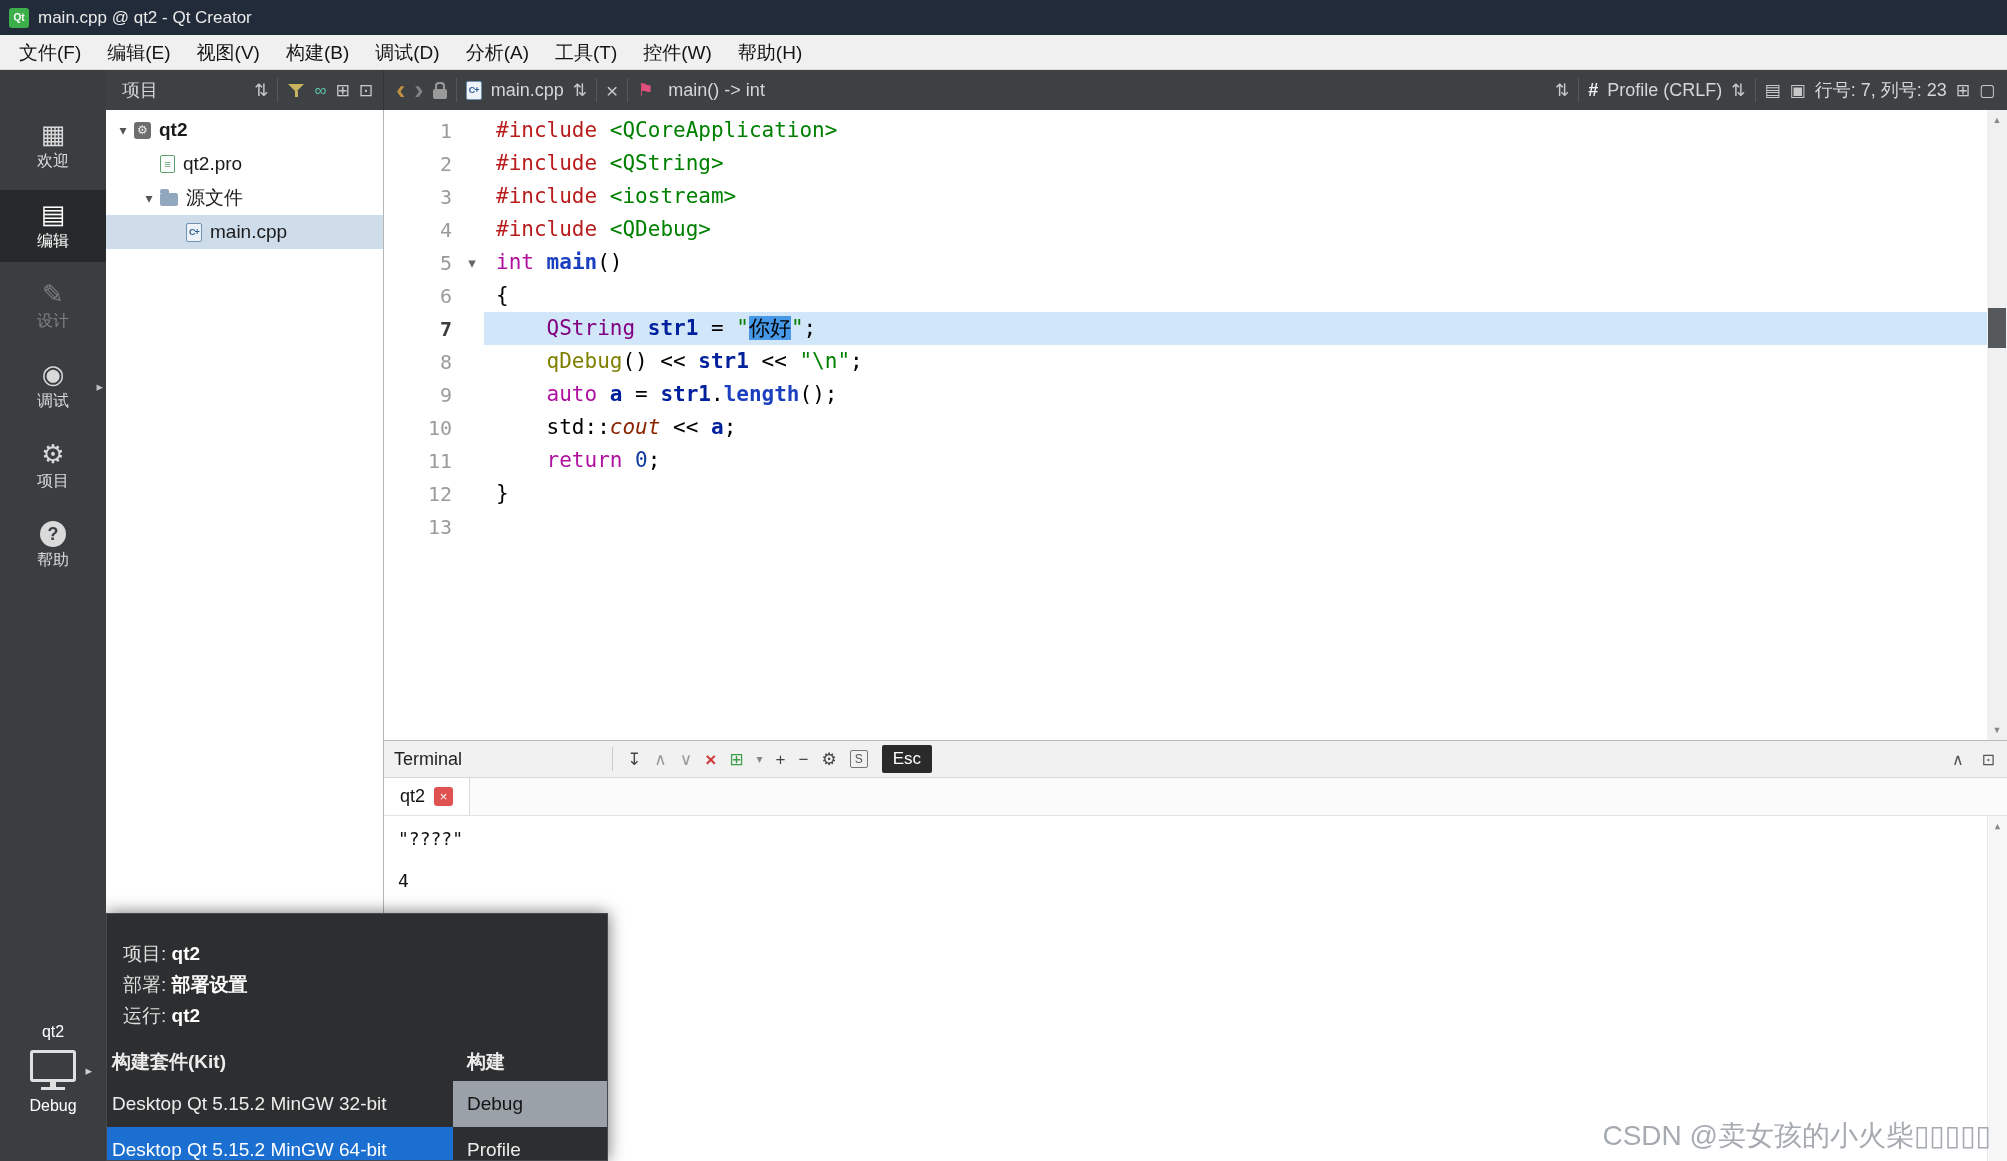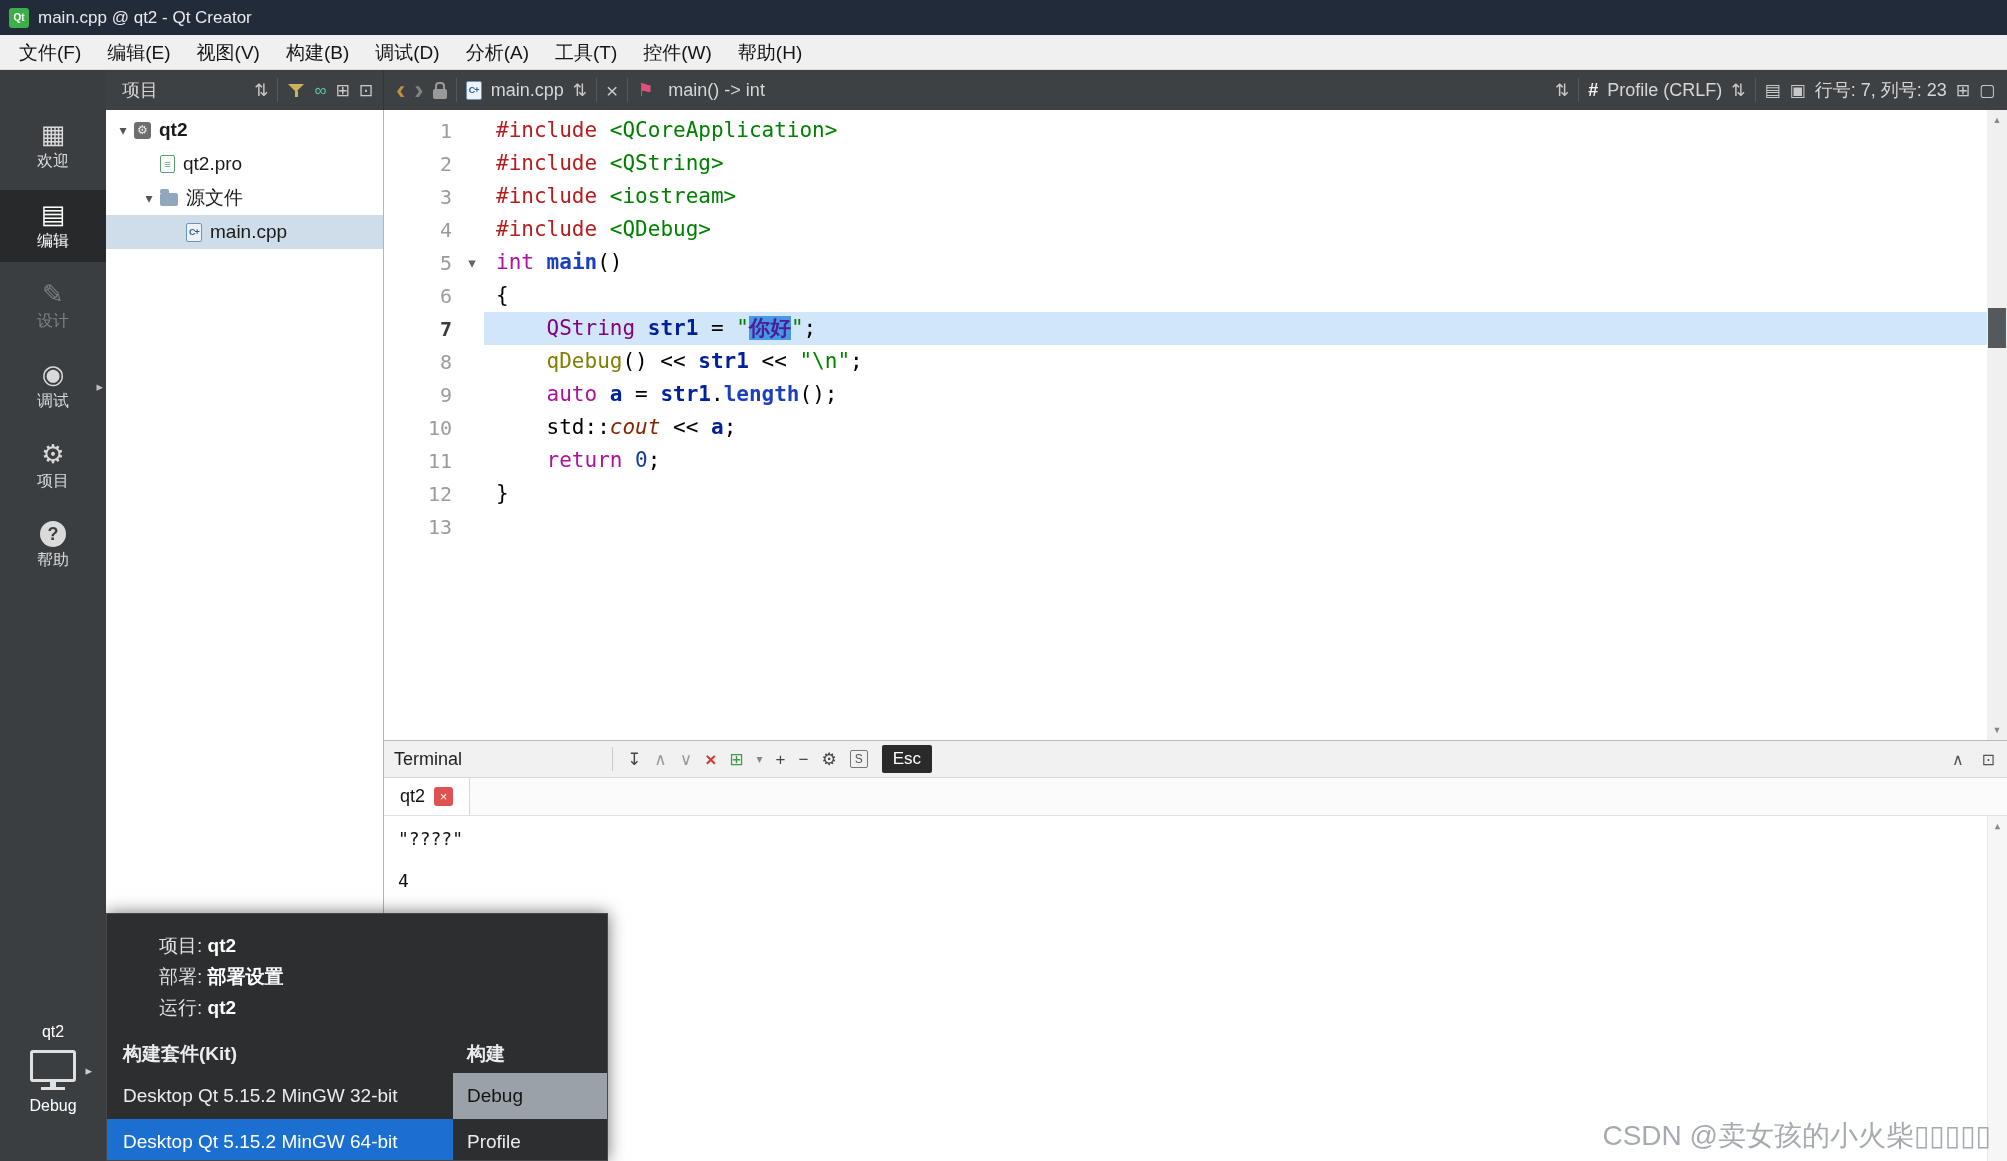--- a/index.html
+++ b/index.html
@@ -85,21 +85,21 @@
   .t-pre{color:#b91c1c;}
   .t-inc{color:#008000;}
   .t-kw{color:#b010a0;}
   .t-type{color:#800080;}
   .t-var{color:#00209c;font-weight:bold;}
   .t-fn{color:#1a3fbf;font-weight:bold;}
   .t-mac{color:#7f7f00;}
   .t-ns{color:#000;}
   .t-cout{color:#8b2500;font-style:italic;}
   .t-str{color:#008000;}
-  .t-sel{color:#4c1d95;background:#4898e8;font-weight:bold;}
+  .t-sel{color:#000000;background:#4898e8;}
   .t-num{color:#103a9e;}
   .t-pl{color:#000;}
   #editor-scroll{width:20px;flex:none;background:#f0f0f0;position:relative;}
   .vs-btn{height:20px;font-size:9px;color:#888;display:flex;align-items:center;justify-content:center;}
   .vs-top{position:absolute;top:0;left:0;right:0;}
   .vs-bottom{position:absolute;bottom:0;left:0;right:0;}
   .vs-thumb{position:absolute;left:1px;right:1px;top:198px;height:40px;background:#55595c;}
 
   
   #terminal{position:absolute;left:384px;right:0;top:740px;bottom:0;background:#fff;border-top:1px solid #b9b9b9;display:flex;flex-direction:column;z-index:4;}
@@ -118,28 +118,28 @@
   .term-right{margin-left:auto;display:flex;gap:18px;margin-right:12px;color:#555;font-size:16px;}
   .term-tabs{height:38px;flex:none;background:#fbfbfb;border-bottom:1px solid #e2e2e2;display:flex;}
   .term-tab{width:86px;height:100%;background:#fff;border-right:1px solid #d8d8d8;display:flex;align-items:center;justify-content:center;gap:9px;font-size:18px;color:#111;}
   .tab-close{width:19px;height:19px;background:#e05252;color:#fff;border-radius:3px;font-size:13px;display:flex;align-items:center;justify-content:center;}
   .term-body{flex:1;position:relative;font-family:"DejaVu Sans Mono","Liberation Mono",monospace;font-size:18px;color:#111;padding:12px 14px;}
   .term-line{line-height:21px;min-height:21px;white-space:pre;}
   .term-scroll{position:absolute;right:0;top:0;bottom:0;width:20px;background:#f6f6f6;border-left:1px solid #e8e8e8;}
 
   
   #kit-popup{position:absolute;left:106px;top:913px;width:502px;bottom:0;background:#2c2e30;border:1px solid #46484a;color:#ececec;font-size:19px;z-index:20;overflow:hidden;box-shadow:0 0 16px rgba(0,0,0,.55);}
-  #popup-info{padding:16px 16px 0;margin-left:36px;}
+  #popup-info{padding:24px 16px 0;}
   .info-line{line-height:31px;white-space:nowrap;}
   .il-label{color:#dfdfdf;}
   .il-value{font-weight:bold;color:#fff;}
   .kit-table{margin-top:12px;}
   .kit-row{display:flex;height:46px;align-items:stretch;}
   .kit-row.header{height:38px;font-weight:bold;}
-  .kit-col{width:346px;flex:none;display:flex;align-items:center;padding-left:16px;white-space:nowrap;}
+  .kit-col{width:346px;flex:none;display:flex;align-items:center;padding-left:5px;white-space:nowrap;}
   .build-col{flex:1;display:flex;align-items:center;padding-left:14px;white-space:nowrap;}
   .kit-col.sel{background:#1a6fd0;color:#fff;}
   .build-col.sel{background:#9aa1a8;color:#141414;}
 
   
   #watermark{position:absolute;right:16px;bottom:6px;color:#a6abb1;font-size:28px;z-index:45;}
 </style>
 </head>
 <body>
 

